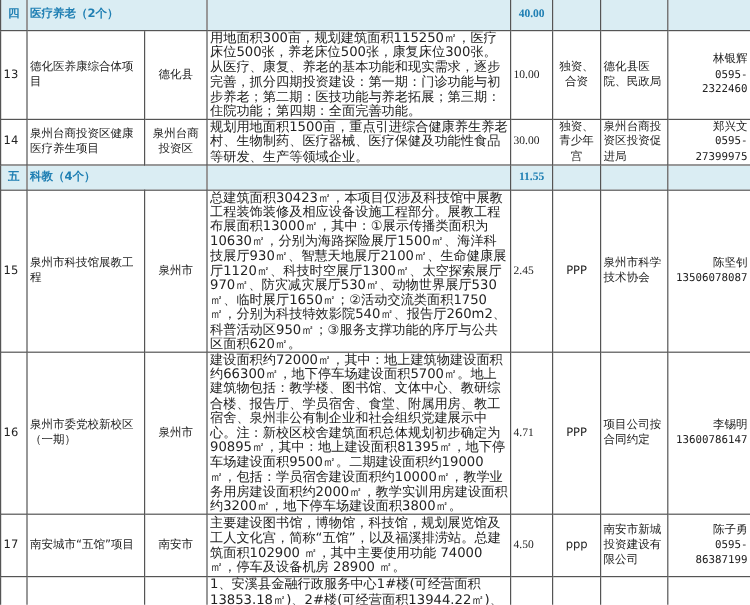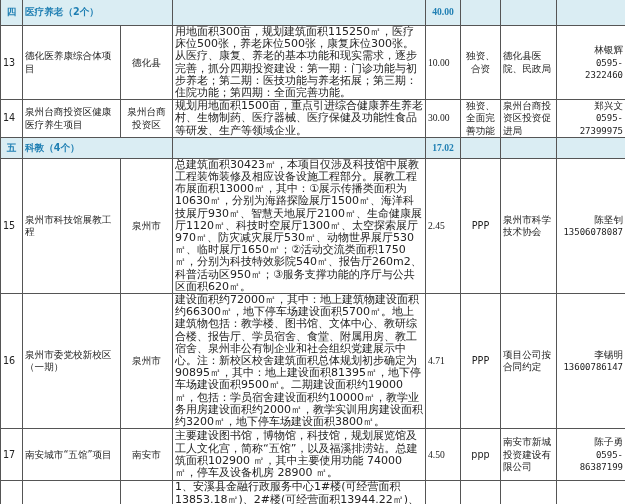--- a/index.html
+++ b/index.html
@@ -70,33 +70,33 @@
         <span class="cname">林银辉</span>
         <span class="phone">0595-2322460</span>
       </td>
     </tr>
     <tr style="height:35px">
       <td class="no">14</td>
       <td>泉州台商投资区健康医疗养生项目</td>
       <td class="loc">泉州台商投资区</td>
       <td class="content">规划用地面积1500亩，重点引进综合健康养生养老村、生物制药、医疗器械、医疗保健及功能性食品等研发、生产等领域企业。</td>
       <td class="amt">30.00</td>
-      <td class="mode">独资、全面完善功能</td>
+      <td class="mode">独资、青少年宫</td>
       <td>泉州台商投资区投资促进局</td>
       <td class="contact">
         <span class="cname">郑兴文</span>
         <span class="phone">0595-27399975</span>
       </td>
     </tr>
 
     <tr class="section" style="height:21px">
       <td class="sec-no">五</td>
       <td colspan="2">科教（4个）</td>
       <td></td>
-      <td class="sec-total">17.02</td>
+      <td class="sec-total">11.55</td>
       <td></td>
       <td></td>
       <td></td>
     </tr>
     <tr style="height:100px">
       <td class="no">15</td>
       <td>泉州市科技馆展教工程</td>
       <td class="loc">泉州市</td>
       <td class="content">总建筑面积30423㎡，本项目仅涉及科技馆中展教工程装饰装修及相应设备设施工程部分。展教工程布展面积13000㎡，其中：①展示传播类面积为10630㎡，分别为海路探险展厅1500㎡、海洋科技展厅930㎡、智慧天地展厅2100㎡、生命健康展厅1120㎡、科技时空展厅1300㎡、太空探索展厅970㎡、防灾减灾展厅530㎡、动物世界展厅530㎡、临时展厅1650㎡；②活动交流类面积1750㎡，分别为科技特效影院540㎡、报告厅260m2、科普活动区950㎡；③服务支撑功能的序厅与公共区面积620㎡。</td>
       <td class="amt">2.45</td>

